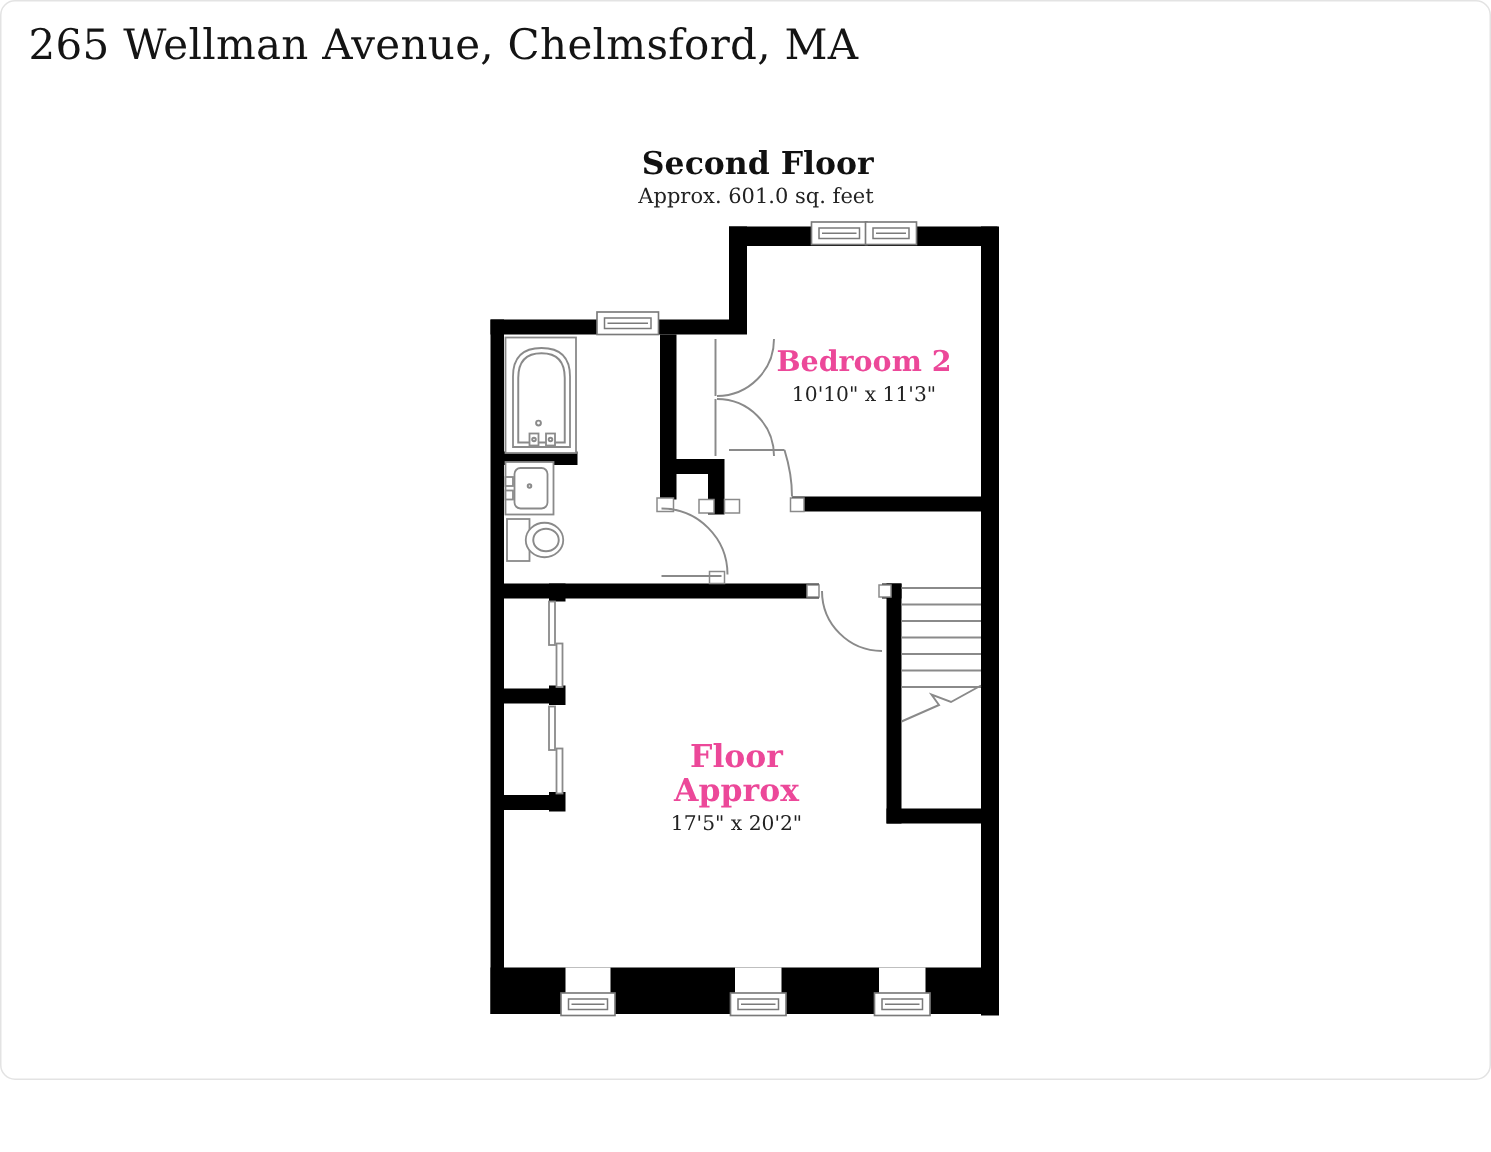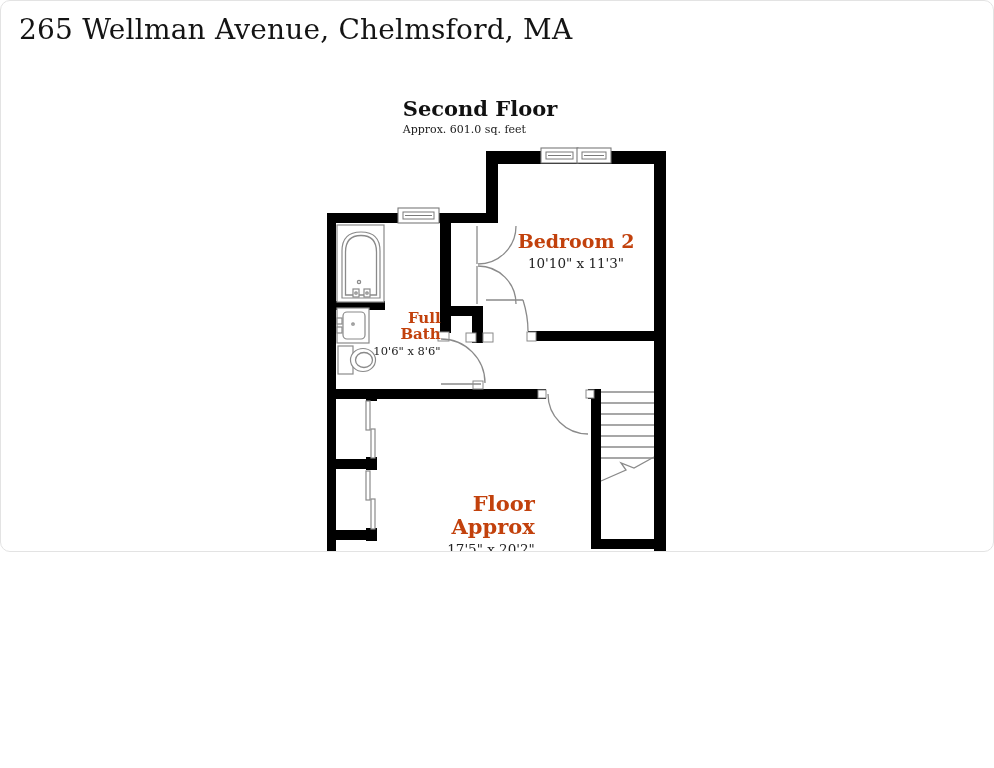--- a/index.html
+++ b/index.html
@@ -1,29 +1,29 @@
 <!DOCTYPE html>
 <html><head>
 <meta charset="utf-8">
 <style>
   html,body{margin:0;padding:0;background:#fff;}
   .page{
-    position:relative;width:994px;height:552px;background:#ffffff;overflow:hidden;
+    position:relative;width:994px;height:720px;background:#ffffff;overflow:hidden;
     font-family:"DejaVu Serif","Liberation Serif",serif;color:#1b1b1b;
     border:1px solid #e3e3e3;border-radius:10px;box-sizing:border-box;
   }
   .abs{position:absolute;}
   .page-title{
     left:18px;top:12px;font-size:28px;font-weight:400;color:#141414;letter-spacing:.2px;white-space:nowrap;
   }
-  .plan-heading{left:479px;top:95px;transform:translateX(-50%);text-align:left;}
+  .plan-heading{left:503px;top:95px;transform:translateX(-50%);text-align:right;}
   .plan-heading .h{font-size:21px;font-weight:700;color:#111;}
-  .plan-heading .s{font-size:11px;margin-top:2px;color:#222;}
+  .plan-heading .s{font-size:14px;margin-top:2px;color:#222;}
   .room-label{transform:translateX(-50%);text-align:center;white-space:nowrap;}
-  .room-name{font-weight:700;color:#c2410c;text-align:right;}
+  .room-name{font-weight:700;color:#ec4899;}
   .room-dims{color:#222;}
   .lbl-bedroom2{left:575px;top:229px;}
   .lbl-bedroom2 .room-name{font-size:19px;}
   .lbl-bedroom2 .room-dims{font-size:13.5px;margin-top:3px;}
   .lbl-bath{left:406px;top:309px;}
   .lbl-bath .room-name{font-size:15px;line-height:16px;}
   .lbl-bath .room-dims{font-size:11.5px;margin-top:2px;}
   .lbl-main{left:490px;top:491px;}
   .lbl-main .room-name{font-size:21px;line-height:23px;}
   .lbl-main .room-dims{font-size:13.5px;margin-top:3px;}
@@ -184,25 +184,20 @@
   <div class="abs plan-heading">
     <div class="h">Second Floor</div>
     <div class="s">Approx. 601.0 sq. feet</div>
   </div>
 
   <div class="abs room-label lbl-bedroom2">
     <div class="room-name">Bedroom 2</div>
     <div class="room-dims">10'10" x 11'3"</div>
   </div>
 
-  <div class="abs room-label lbl-bath">
-    <div class="room-name">Full</div>
-    <div class="room-name">Bath</div>
-    <div class="room-dims">10'6" x 8'6"</div>
-  </div>
 
   <div class="abs room-label lbl-main">
     <div class="room-name">Floor</div>
     <div class="room-name">Approx</div>
     <div class="room-dims">17'5" x 20'2"</div>
   </div>
 
   <div class="abs footer">
   </div>
 

